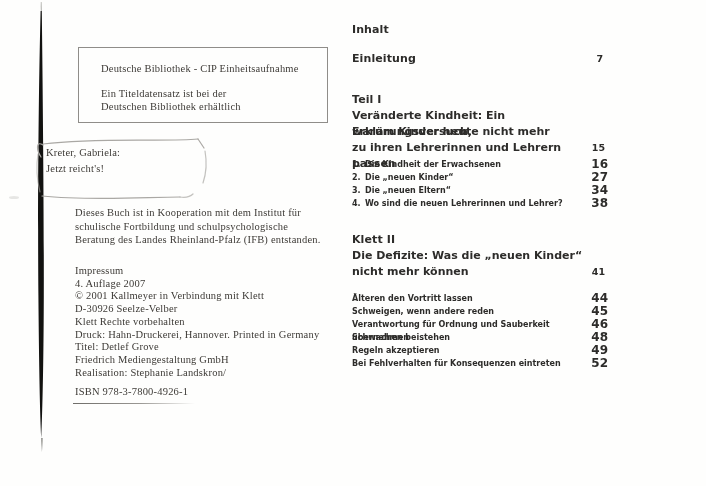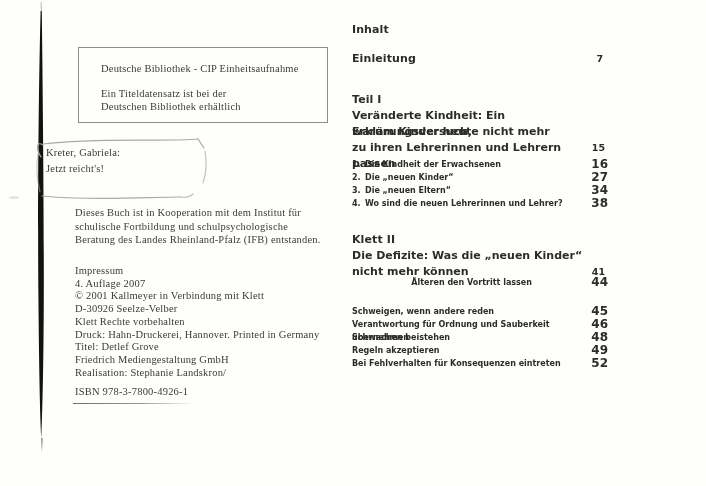--- a/index.html
+++ b/index.html
@@ -149,21 +149,21 @@
       <span class="pg">38</span>
     </div>
 
     <div class="toc-abs toc-h" style="top:233px;">Klett II</div>
     <div class="toc-abs toc-title" style="top:248px;">Die Defizite: Was die „neuen Kinder“</div>
     <div class="toc-abs toc-row" style="top:264px;">
       <span class="toc-title">nicht mehr können</span>
       <span class="toc-page" style="margin-right:3px;">41</span>
     </div>
 
-    <div class="toc-abs toc-item" style="top:276px;text-align:center;">
+    <div class="toc-abs toc-item" style="top:292px;">
       <span class="lbl">Älteren den Vortritt lassen</span>
       <span class="pg">44</span>
     </div>
     <div class="toc-abs toc-item" style="top:305px;">
       <span class="lbl">Schweigen, wenn andere reden</span>
       <span class="pg">45</span>
     </div>
     <div class="toc-abs toc-item" style="top:318px;">
       <span class="lbl">Verantwortung für Ordnung und Sauberkeit übernehmen</span>
       <span class="pg">46</span>

